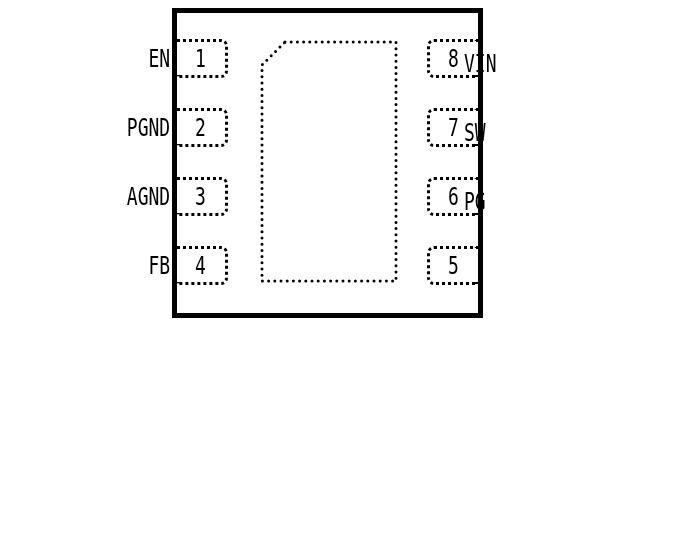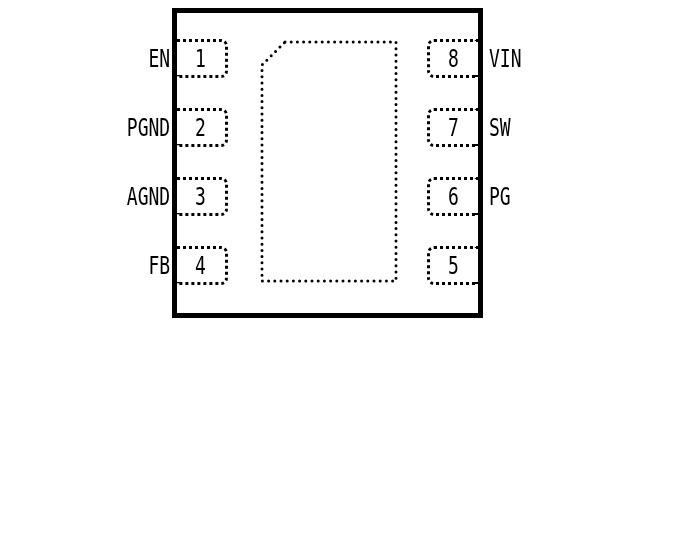--- a/index.html
+++ b/index.html
@@ -83,22 +83,23 @@
   }
   .pin-label.left {
     right: 524px;  
     justify-content: flex-end;
   }
   .pin-label.left .txt {
     transform: scaleX(0.72);
     transform-origin: 100% 50%;
   }
   .pin-label.right {
-    left: 489px;
+    left: 464px;
     justify-content: flex-start;
+    align-items: flex-end;
   }
   .pin-label.right .txt {
     transform: scaleX(0.72);
     transform-origin: 0 50%;
   }
 </style>
 </head>
 <body>
 
 <div class="canvas">

